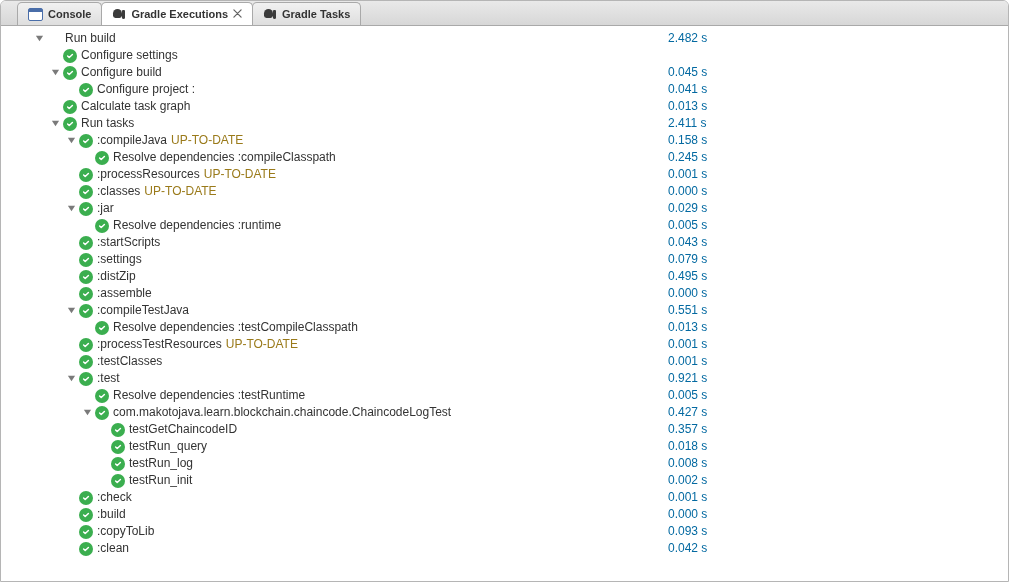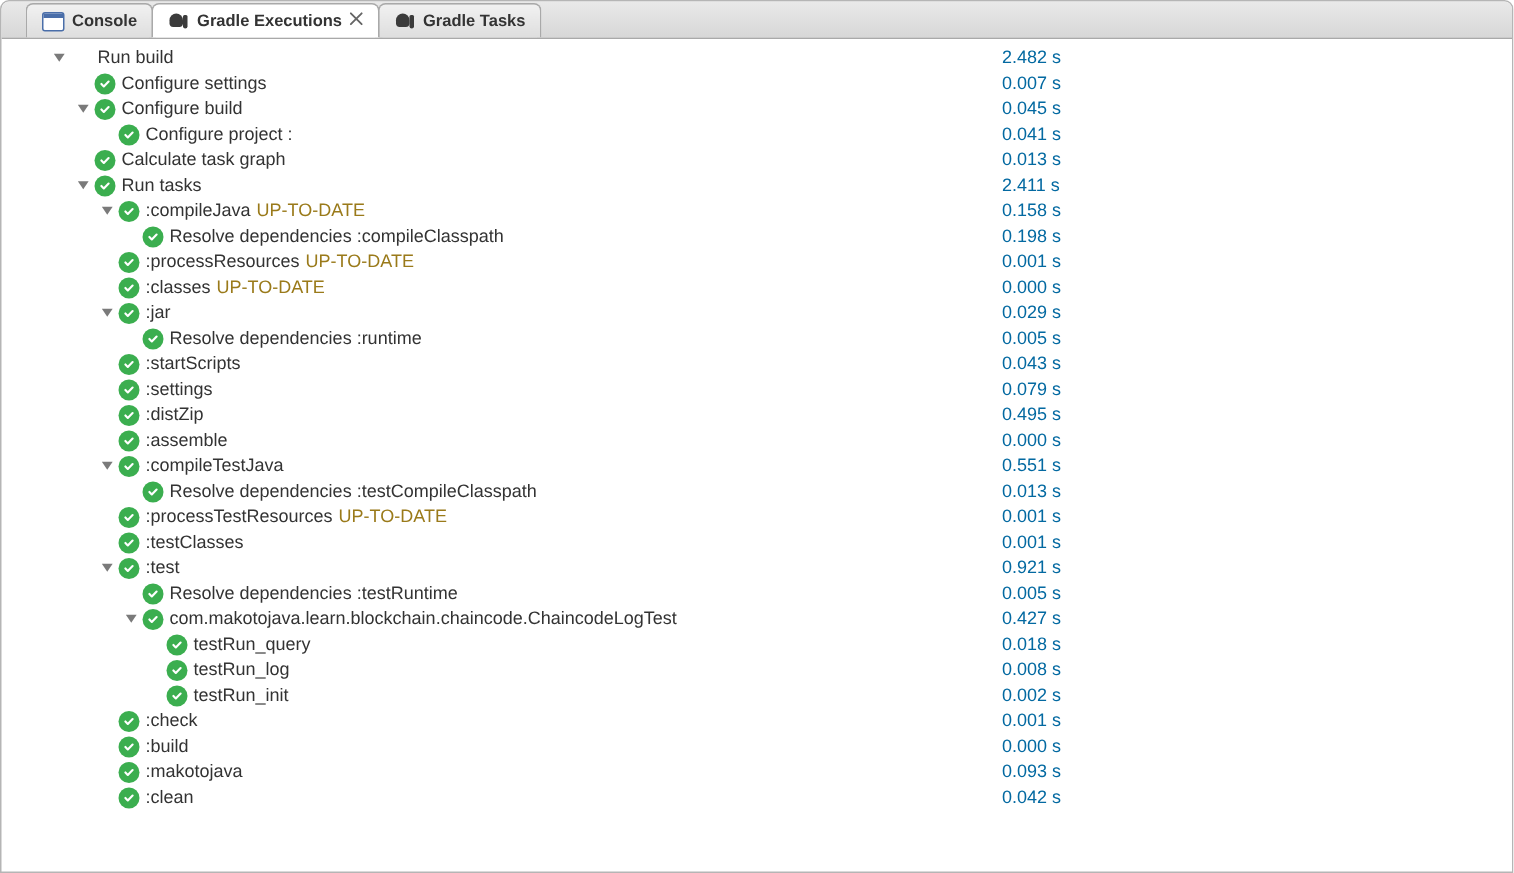--- a/index.html
+++ b/index.html
@@ -200,21 +200,20 @@
             </svg>
           </span>
           <span class="status">
             <svg viewBox="0 0 10 10">
               <path d="M2 5 L4 7 L8 3" stroke="#fff" stroke-width="1.8" fill="none" stroke-linecap="round" stroke-linejoin="round"></path>
             </svg>
           </span>
           <span class="label">Configure settings</span>
         </span>
         <span class="spacer"></span>
-        <span class="time">0.007 s</span>
       </div>
       <div class="row">
         <span class="left">
           <span class="indent" style="width: 34px;"></span>
           <span class="tw ">
             <svg viewBox="0 0 10 10">
               <polygon points="1,2 9,2 5,8" fill="#7a7a7a"></polygon>
             </svg>
           </span>
           <span class="status">
@@ -309,21 +308,21 @@
             </svg>
           </span>
           <span class="status">
             <svg viewBox="0 0 10 10">
               <path d="M2 5 L4 7 L8 3" stroke="#fff" stroke-width="1.8" fill="none" stroke-linecap="round" stroke-linejoin="round"></path>
             </svg>
           </span>
           <span class="label">Resolve dependencies :compileClasspath</span>
         </span>
         <span class="spacer"></span>
-        <span class="time">0.198 s</span>
+        <span class="time">0.245 s</span>
       </div>
       <div class="row">
         <span class="left">
           <span class="indent" style="width: 50px;"></span>
           <span class="tw none">
             <svg viewBox="0 0 10 10">
               <polygon points="1,2 9,2 5,8" fill="#7a7a7a"></polygon>
             </svg>
           </span>
           <span class="status">
@@ -597,20 +596,38 @@
           <span class="tw none">
             <svg viewBox="0 0 10 10">
               <polygon points="1,2 9,2 5,8" fill="#7a7a7a"></polygon>
             </svg>
           </span>
           <span class="status">
             <svg viewBox="0 0 10 10">
               <path d="M2 5 L4 7 L8 3" stroke="#fff" stroke-width="1.8" fill="none" stroke-linecap="round" stroke-linejoin="round"></path>
             </svg>
           </span>
+          <span class="label">testGetChaincodeID</span>
+        </span>
+        <span class="spacer"></span>
+        <span class="time">0.357 s</span>
+      </div>
+      <div class="row">
+        <span class="left">
+          <span class="indent" style="width: 82px;"></span>
+          <span class="tw none">
+            <svg viewBox="0 0 10 10">
+              <polygon points="1,2 9,2 5,8" fill="#7a7a7a"></polygon>
+            </svg>
+          </span>
+          <span class="status">
+            <svg viewBox="0 0 10 10">
+              <path d="M2 5 L4 7 L8 3" stroke="#fff" stroke-width="1.8" fill="none" stroke-linecap="round" stroke-linejoin="round"></path>
+            </svg>
+          </span>
           <span class="label">testRun_query</span>
         </span>
         <span class="spacer"></span>
         <span class="time">0.018 s</span>
       </div>
       <div class="row">
         <span class="left">
           <span class="indent" style="width: 82px;"></span>
           <span class="tw none">
             <svg viewBox="0 0 10 10">
@@ -687,21 +704,21 @@
           <span class="tw none">
             <svg viewBox="0 0 10 10">
               <polygon points="1,2 9,2 5,8" fill="#7a7a7a"></polygon>
             </svg>
           </span>
           <span class="status">
             <svg viewBox="0 0 10 10">
               <path d="M2 5 L4 7 L8 3" stroke="#fff" stroke-width="1.8" fill="none" stroke-linecap="round" stroke-linejoin="round"></path>
             </svg>
           </span>
-          <span class="label">:makotojava</span>
+          <span class="label">:copyToLib</span>
         </span>
         <span class="spacer"></span>
         <span class="time">0.093 s</span>
       </div>
       <div class="row">
         <span class="left">
           <span class="indent" style="width: 50px;"></span>
           <span class="tw none">
             <svg viewBox="0 0 10 10">
               <polygon points="1,2 9,2 5,8" fill="#7a7a7a"></polygon>

